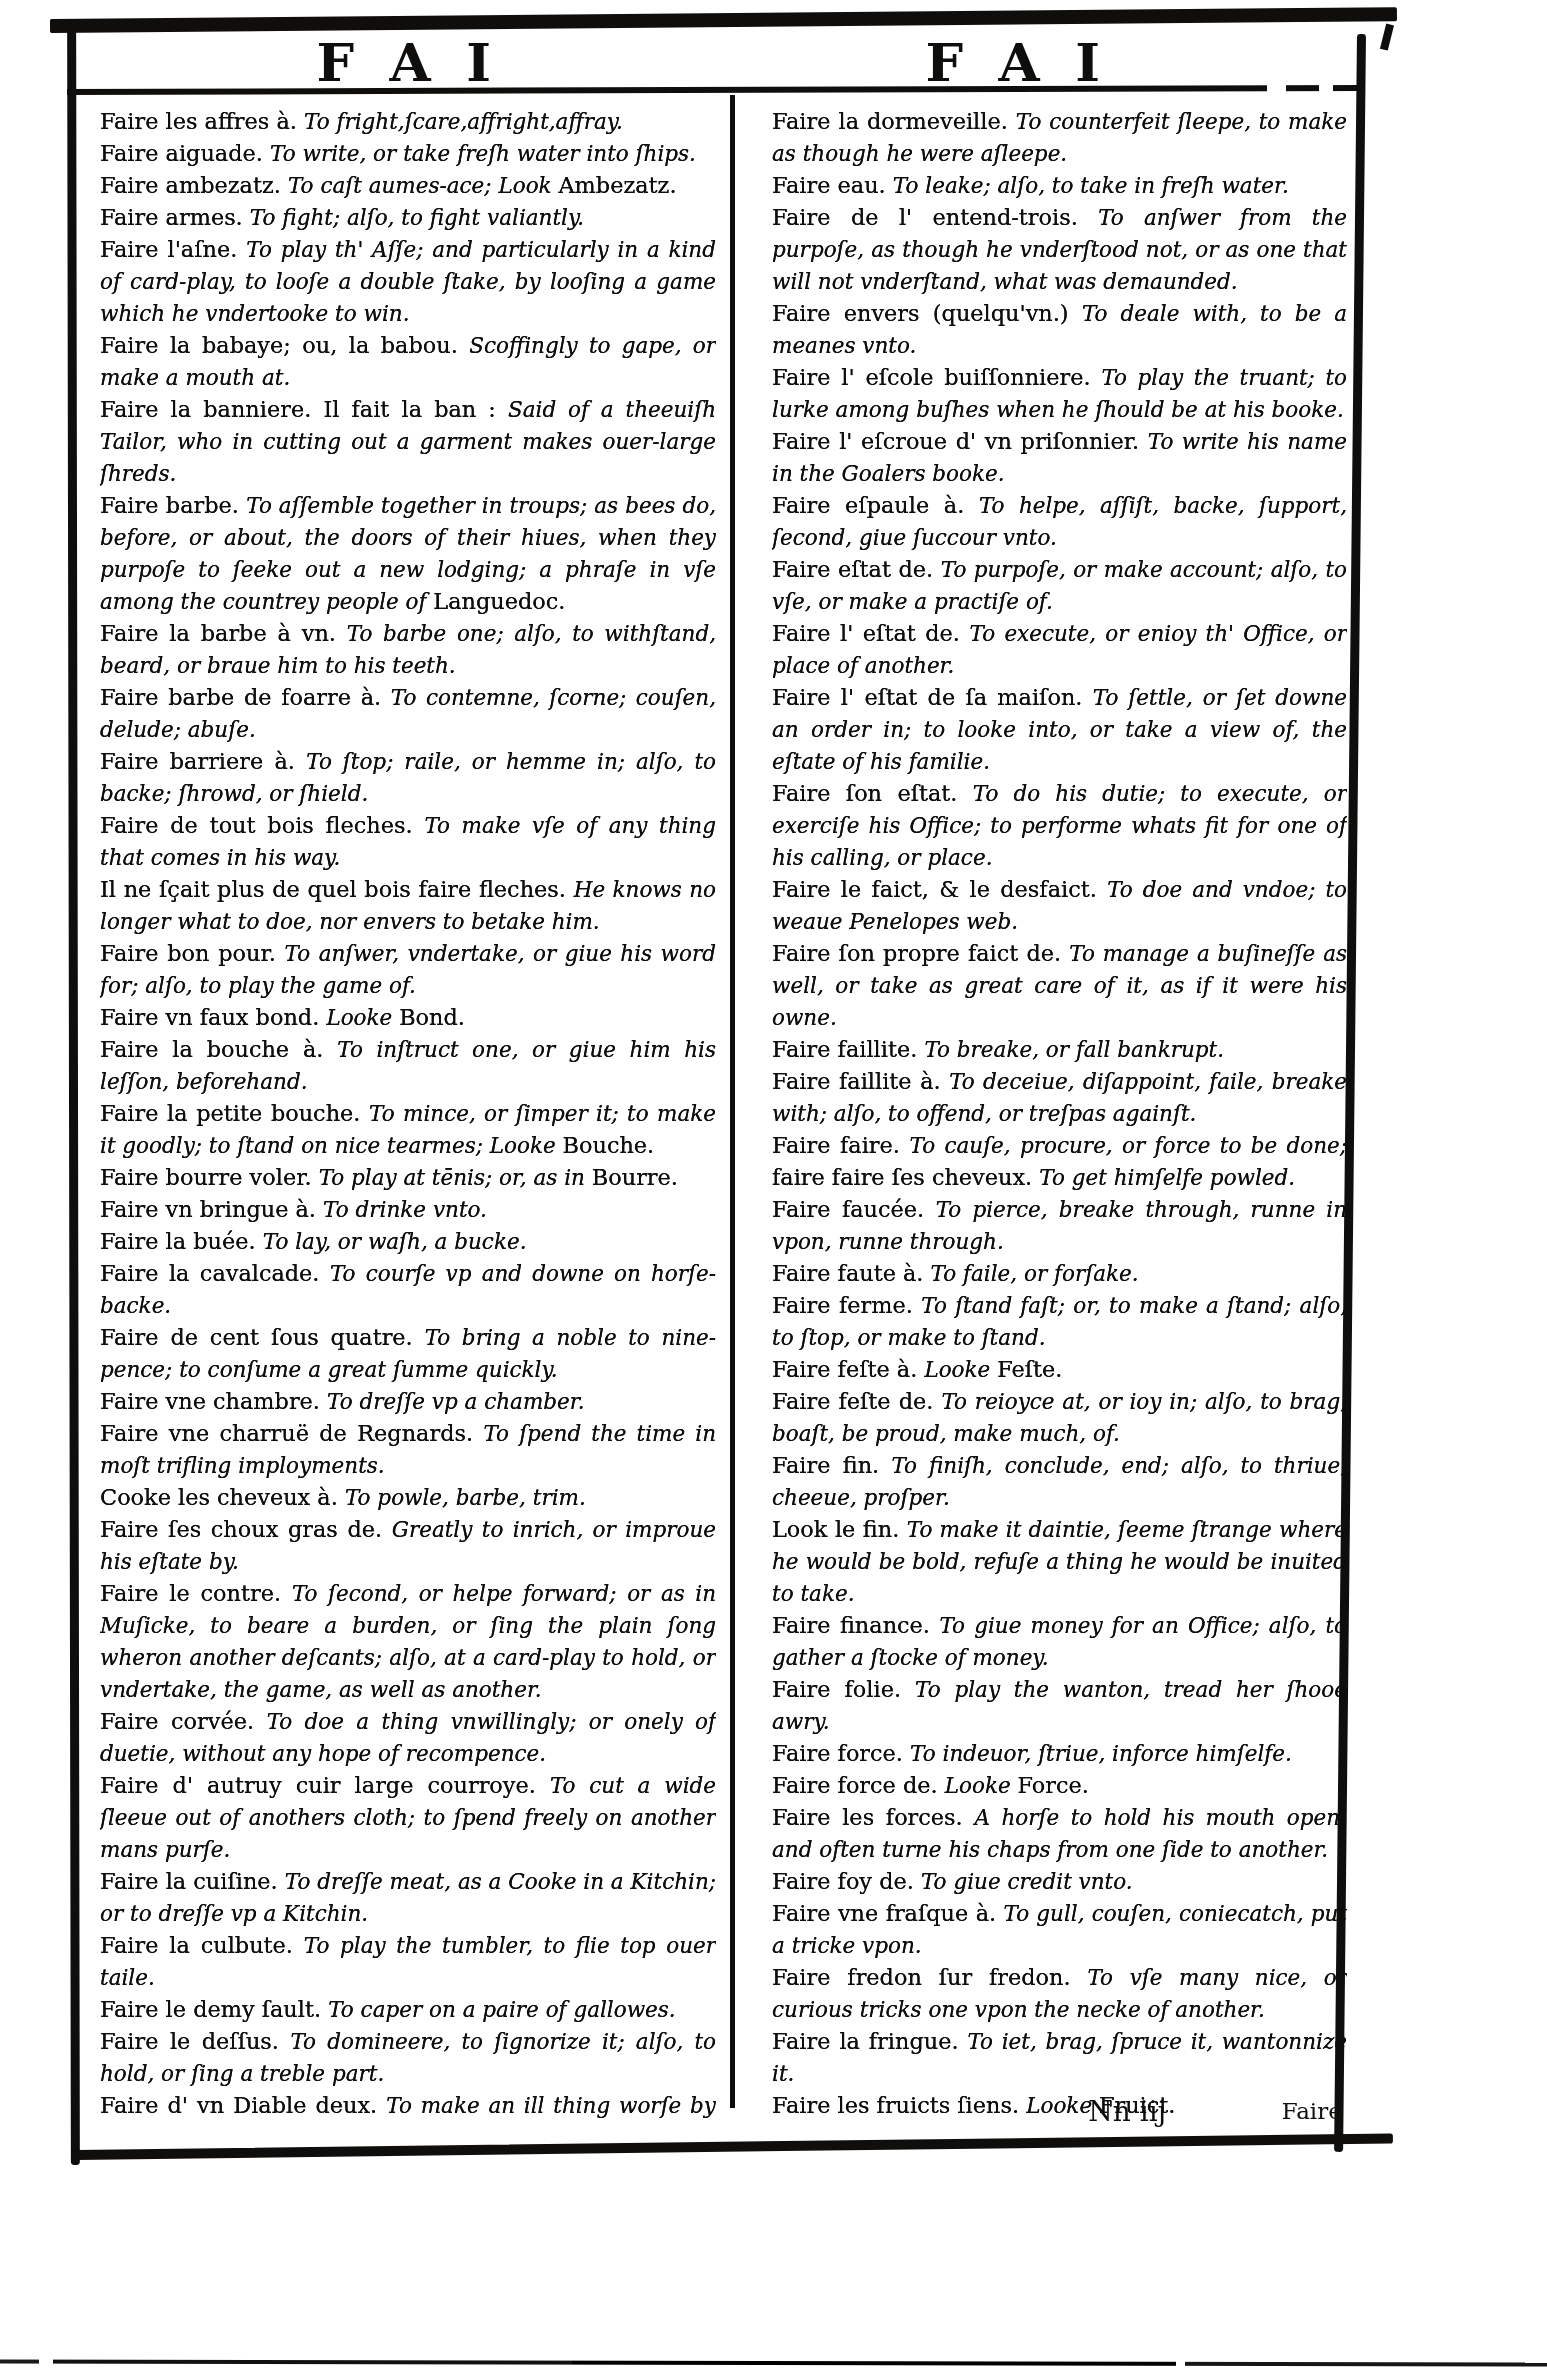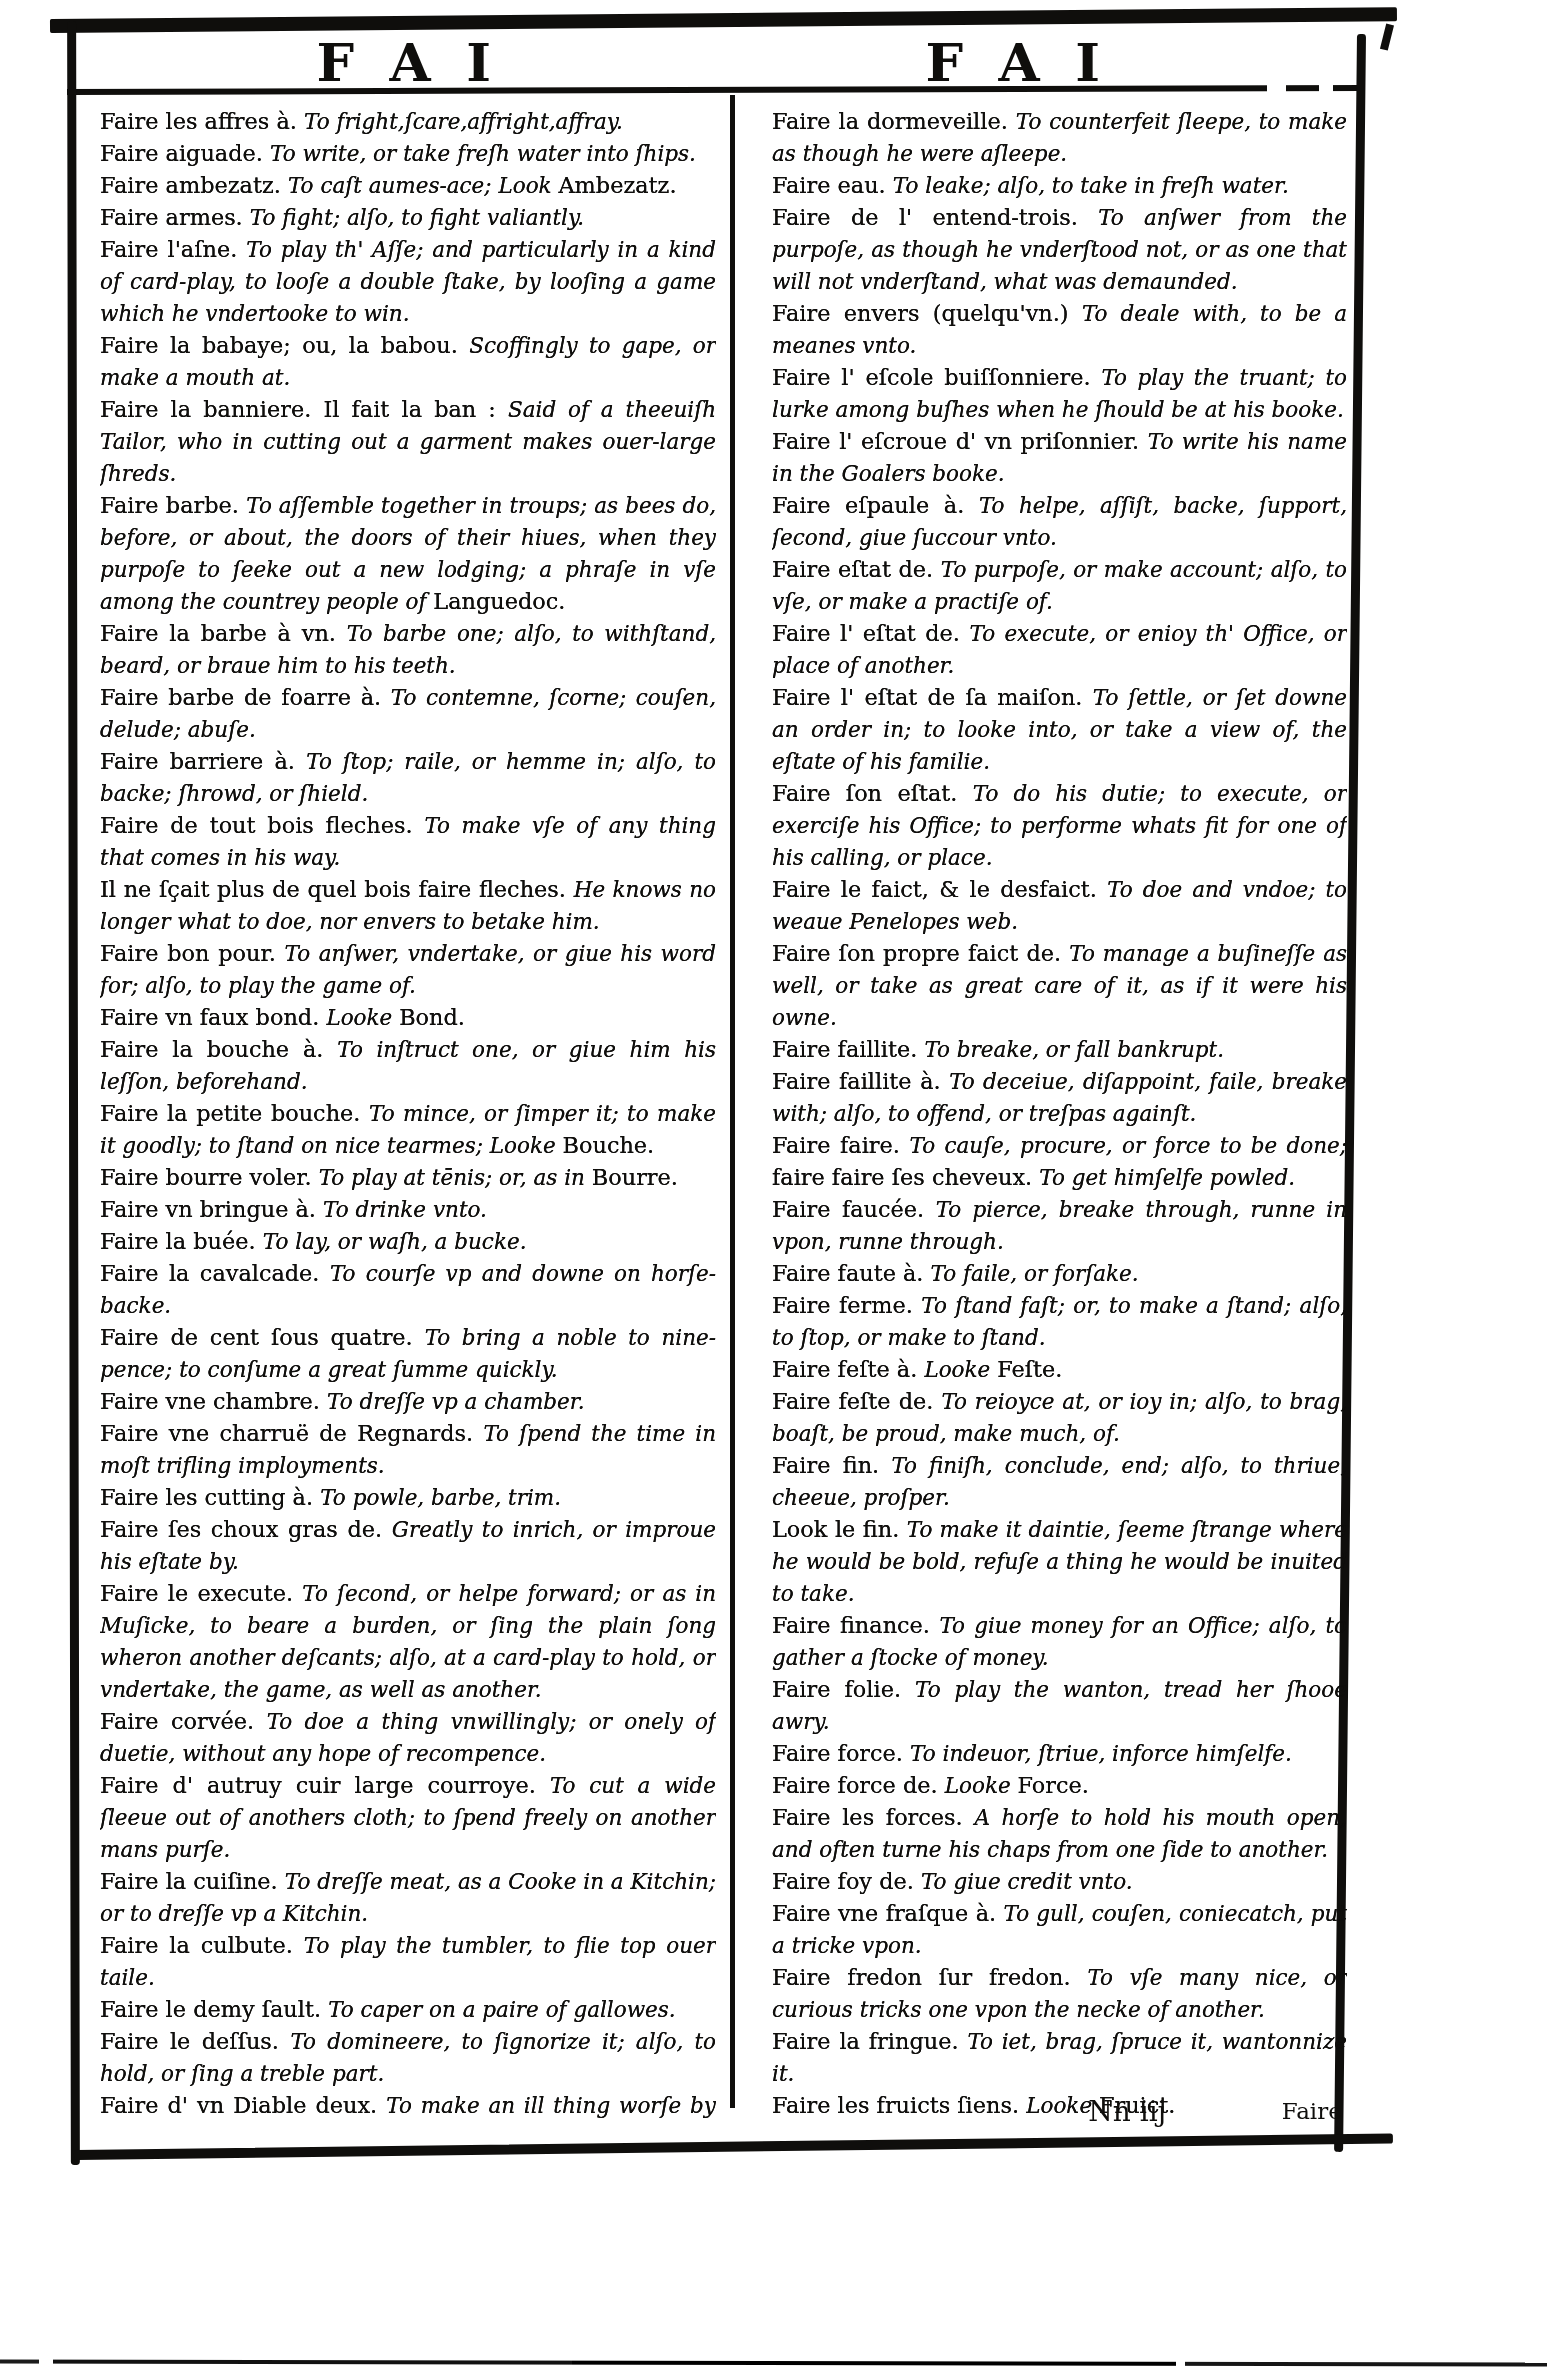--- a/index.html
+++ b/index.html
@@ -81,23 +81,23 @@
       <p class="entry"><span class="seg-r">Faire vn faux bond. </span><span class="seg-i">Looke </span><span class="seg-r">Bond.</span></p>
       <p class="entry"><span class="seg-r">Faire la bouche à. </span><span class="seg-i">To inſtruct one, or giue him his leſſon, beforehand.</span></p>
       <p class="entry"><span class="seg-r">Faire la petite bouche. </span><span class="seg-i">To mince, or ſimper it; to make it goodly; to ſtand on nice tearmes; Looke </span><span class="seg-r">Bouche.</span></p>
       <p class="entry"><span class="seg-r">Faire bourre voler. </span><span class="seg-i">To play at tēnis; or, as in </span><span class="seg-r">Bourre.</span></p>
       <p class="entry"><span class="seg-r">Faire vn bringue à. </span><span class="seg-i">To drinke vnto.</span></p>
       <p class="entry"><span class="seg-r">Faire la buée. </span><span class="seg-i">To lay, or waſh, a bucke.</span></p>
       <p class="entry"><span class="seg-r">Faire la cavalcade. </span><span class="seg-i">To courſe vp and downe on horſe-backe.</span></p>
       <p class="entry"><span class="seg-r">Faire de cent ſous quatre. </span><span class="seg-i">To bring a noble to nine-pence; to conſume a great ſumme quickly.</span></p>
       <p class="entry"><span class="seg-r">Faire vne chambre. </span><span class="seg-i">To dreſſe vp a chamber.</span></p>
       <p class="entry"><span class="seg-r">Faire vne charruë de Regnards. </span><span class="seg-i">To ſpend the time in moſt trifling imployments.</span></p>
-      <p class="entry"><span class="seg-r">Faire les cutting à. </span><span class="seg-i">To powle, barbe, trim.</span></p>
+      <p class="entry"><span class="seg-r">Cooke les cheveux à. </span><span class="seg-i">To powle, barbe, trim.</span></p>
       <p class="entry"><span class="seg-r">Faire ſes choux gras de. </span><span class="seg-i">Greatly to inrich, or improue his eſtate by.</span></p>
-      <p class="entry"><span class="seg-r">Faire le execute. </span><span class="seg-i">To ſecond, or helpe forward; or as in Muſicke, to beare a burden, or ſing the plain ſong wheron another deſcants; alſo, at a card-play to hold, or vndertake, the game, as well as another.</span></p>
+      <p class="entry"><span class="seg-r">Faire le contre. </span><span class="seg-i">To ſecond, or helpe forward; or as in Muſicke, to beare a burden, or ſing the plain ſong wheron another deſcants; alſo, at a card-play to hold, or vndertake, the game, as well as another.</span></p>
       <p class="entry"><span class="seg-r">Faire corvée. </span><span class="seg-i">To doe a thing vnwillingly; or onely of duetie, without any hope of recompence.</span></p>
       <p class="entry"><span class="seg-r">Faire d' autruy cuir large courroye. </span><span class="seg-i">To cut a wide ſleeue out of anothers cloth; to ſpend freely on another mans purſe.</span></p>
       <p class="entry"><span class="seg-r">Faire la cuiſine. </span><span class="seg-i">To dreſſe meat, as a Cooke in a Kitchin; or to dreſſe vp a Kitchin.</span></p>
       <p class="entry"><span class="seg-r">Faire la culbute. </span><span class="seg-i">To play the tumbler, to flie top ouer taile.</span></p>
       <p class="entry"><span class="seg-r">Faire le demy ſault. </span><span class="seg-i">To caper on a paire of gallowes.</span></p>
       <p class="entry"><span class="seg-r">Faire le deſſus. </span><span class="seg-i">To domineere, to ſignorize it; alſo, to hold, or ſing a treble part.</span></p>
       <p class="entry"><span class="seg-r">Faire d' vn Diable deux. </span><span class="seg-i">To make an ill thing worſe by ſtriuing to amend it.</span></p>
     </div>
   <div class="col col-right" id="col-right">
     <div class="sig-row">

